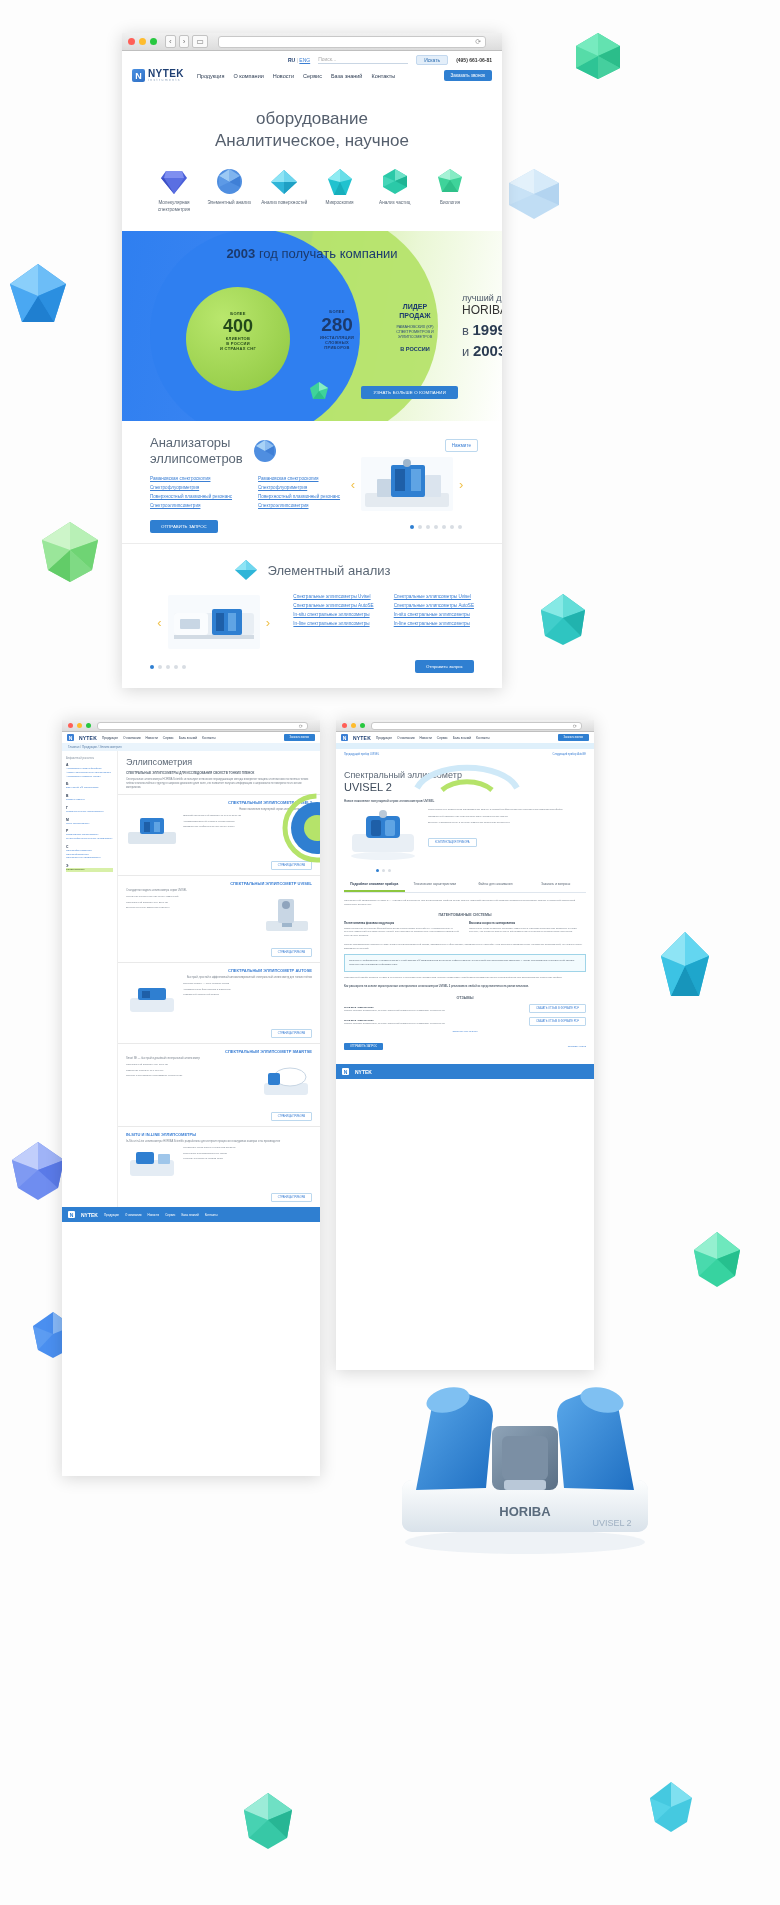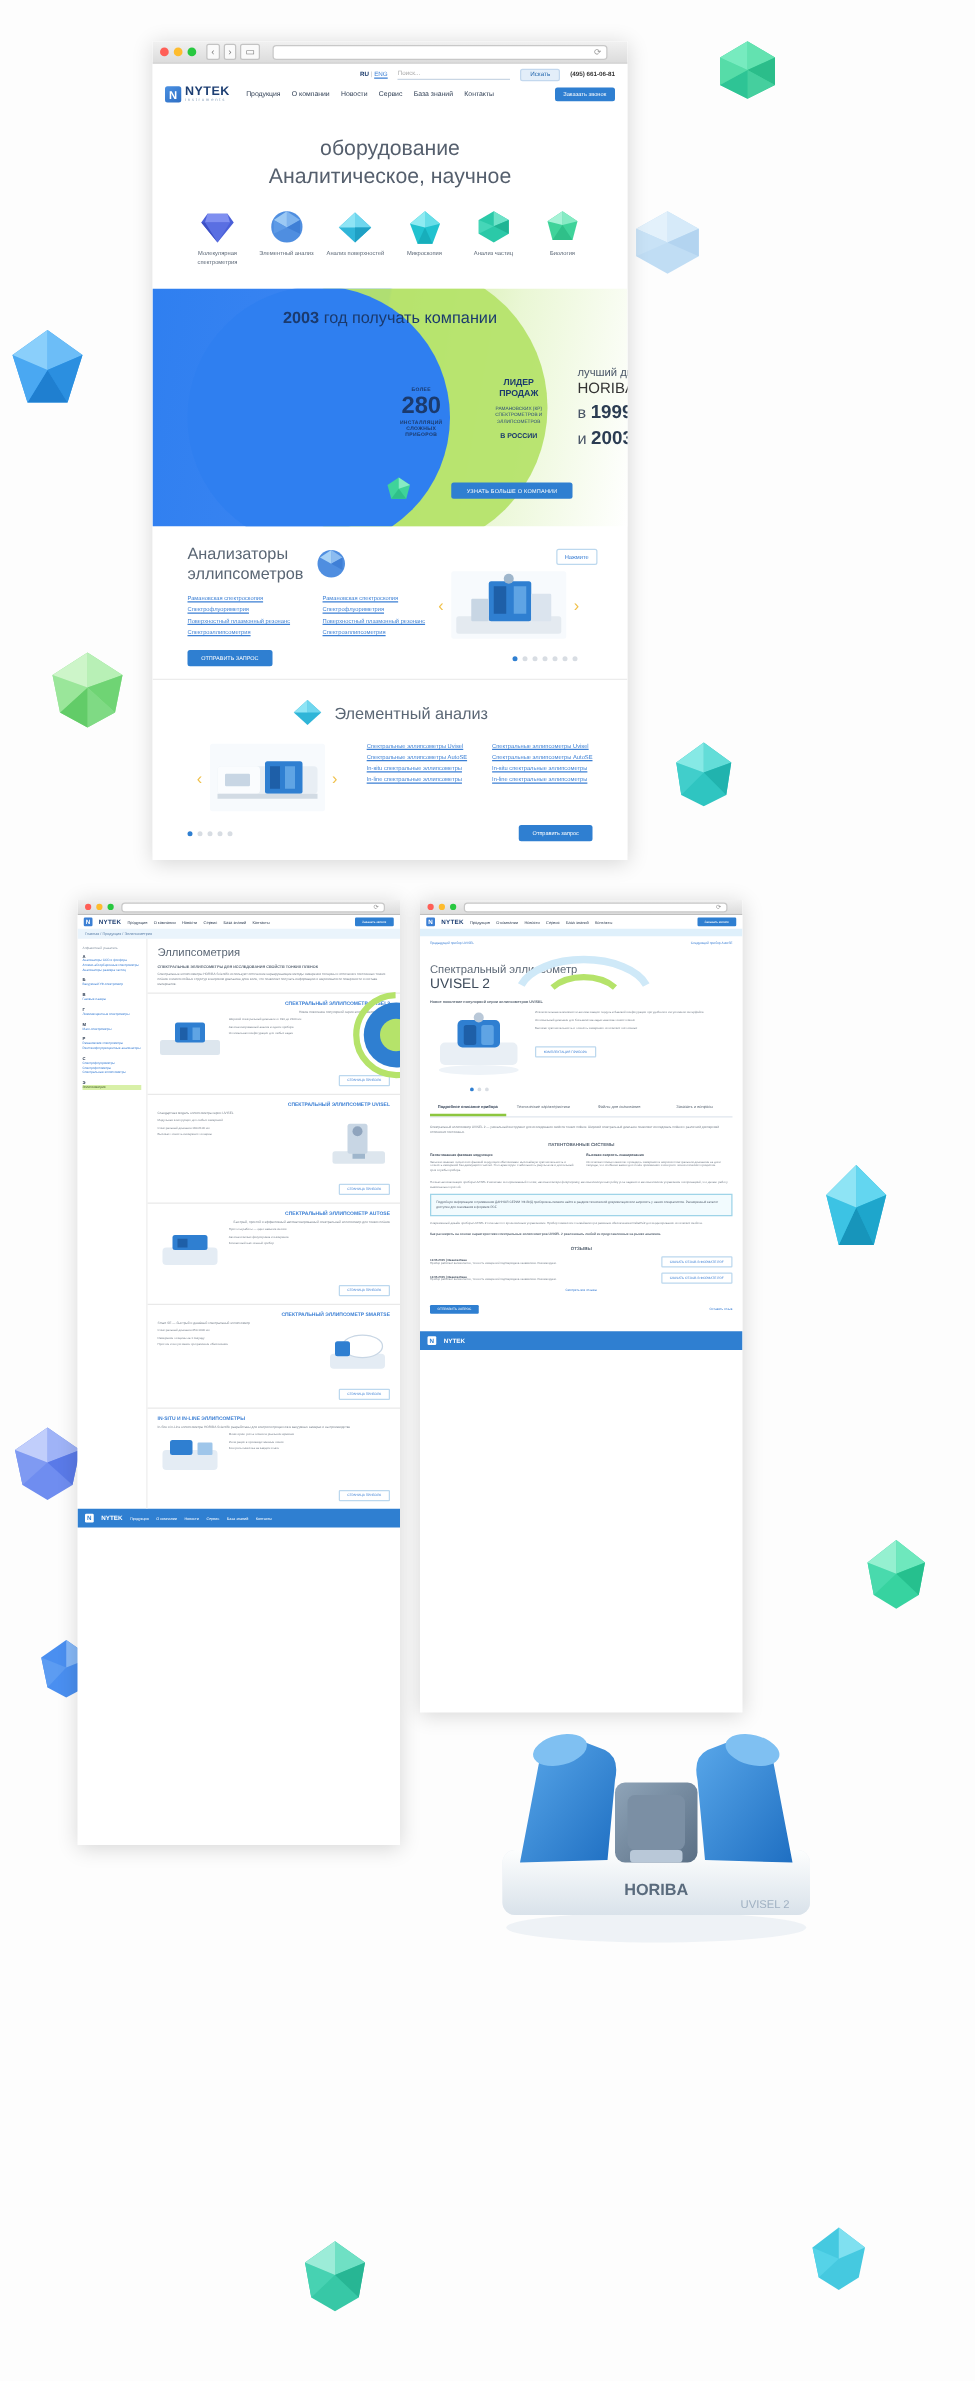--- a/index.html
+++ b/index.html
@@ -443,20 +443,29 @@
     </div>
 
     <div class="promo">
       <div class="bigcircle"></div>
       <div class="bluecircle"></div>
 
       <div class="promo-head">
         <b>2003</b><span> год получать компании</span>
       </div>
 
+      <div class="greencircle">
+        <div class="inner">
+          <div class="stat-small">БОЛЕЕ</div>
+          <div class="stat-big">400</div>
+          <div class="stat-small">КЛИЕНТОВ</div>
+          <div class="stat-small">В РОССИИ</div>
+          <div class="stat-small">И СТРАНАХ СНГ</div>
+        </div>
+      </div>
 
       <div class="stat2">
         <div class="stat-small">БОЛЕЕ</div>
         <div class="stat-big">280</div>
         <div class="stat-small">ИНСТАЛЛЯЦИЙ</div>
         <div class="stat-small">СЛОЖНЫХ</div>
         <div class="stat-small">ПРИБОРОВ</div>
       </div>
 
       <div class="leader">

